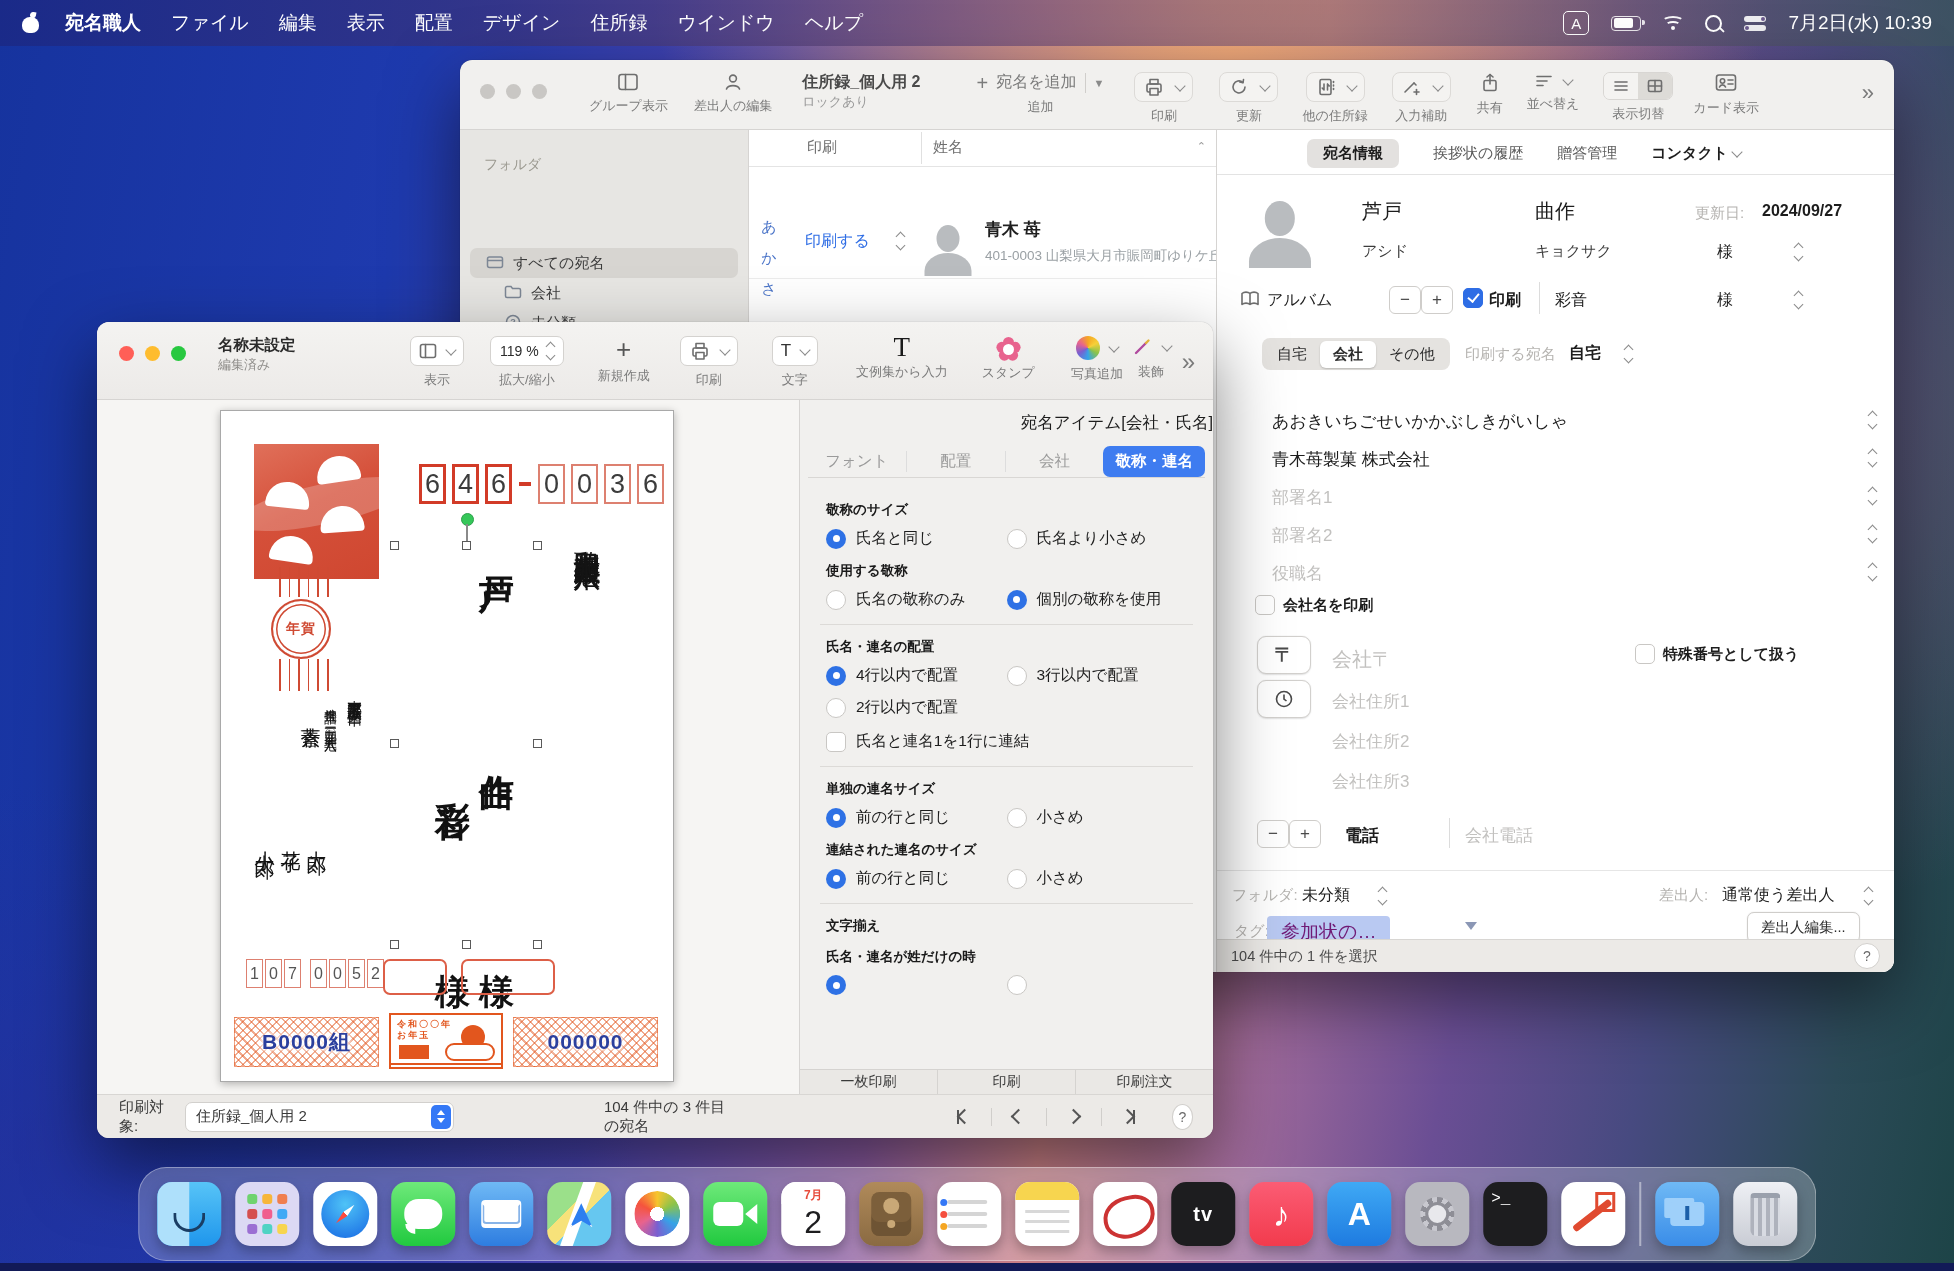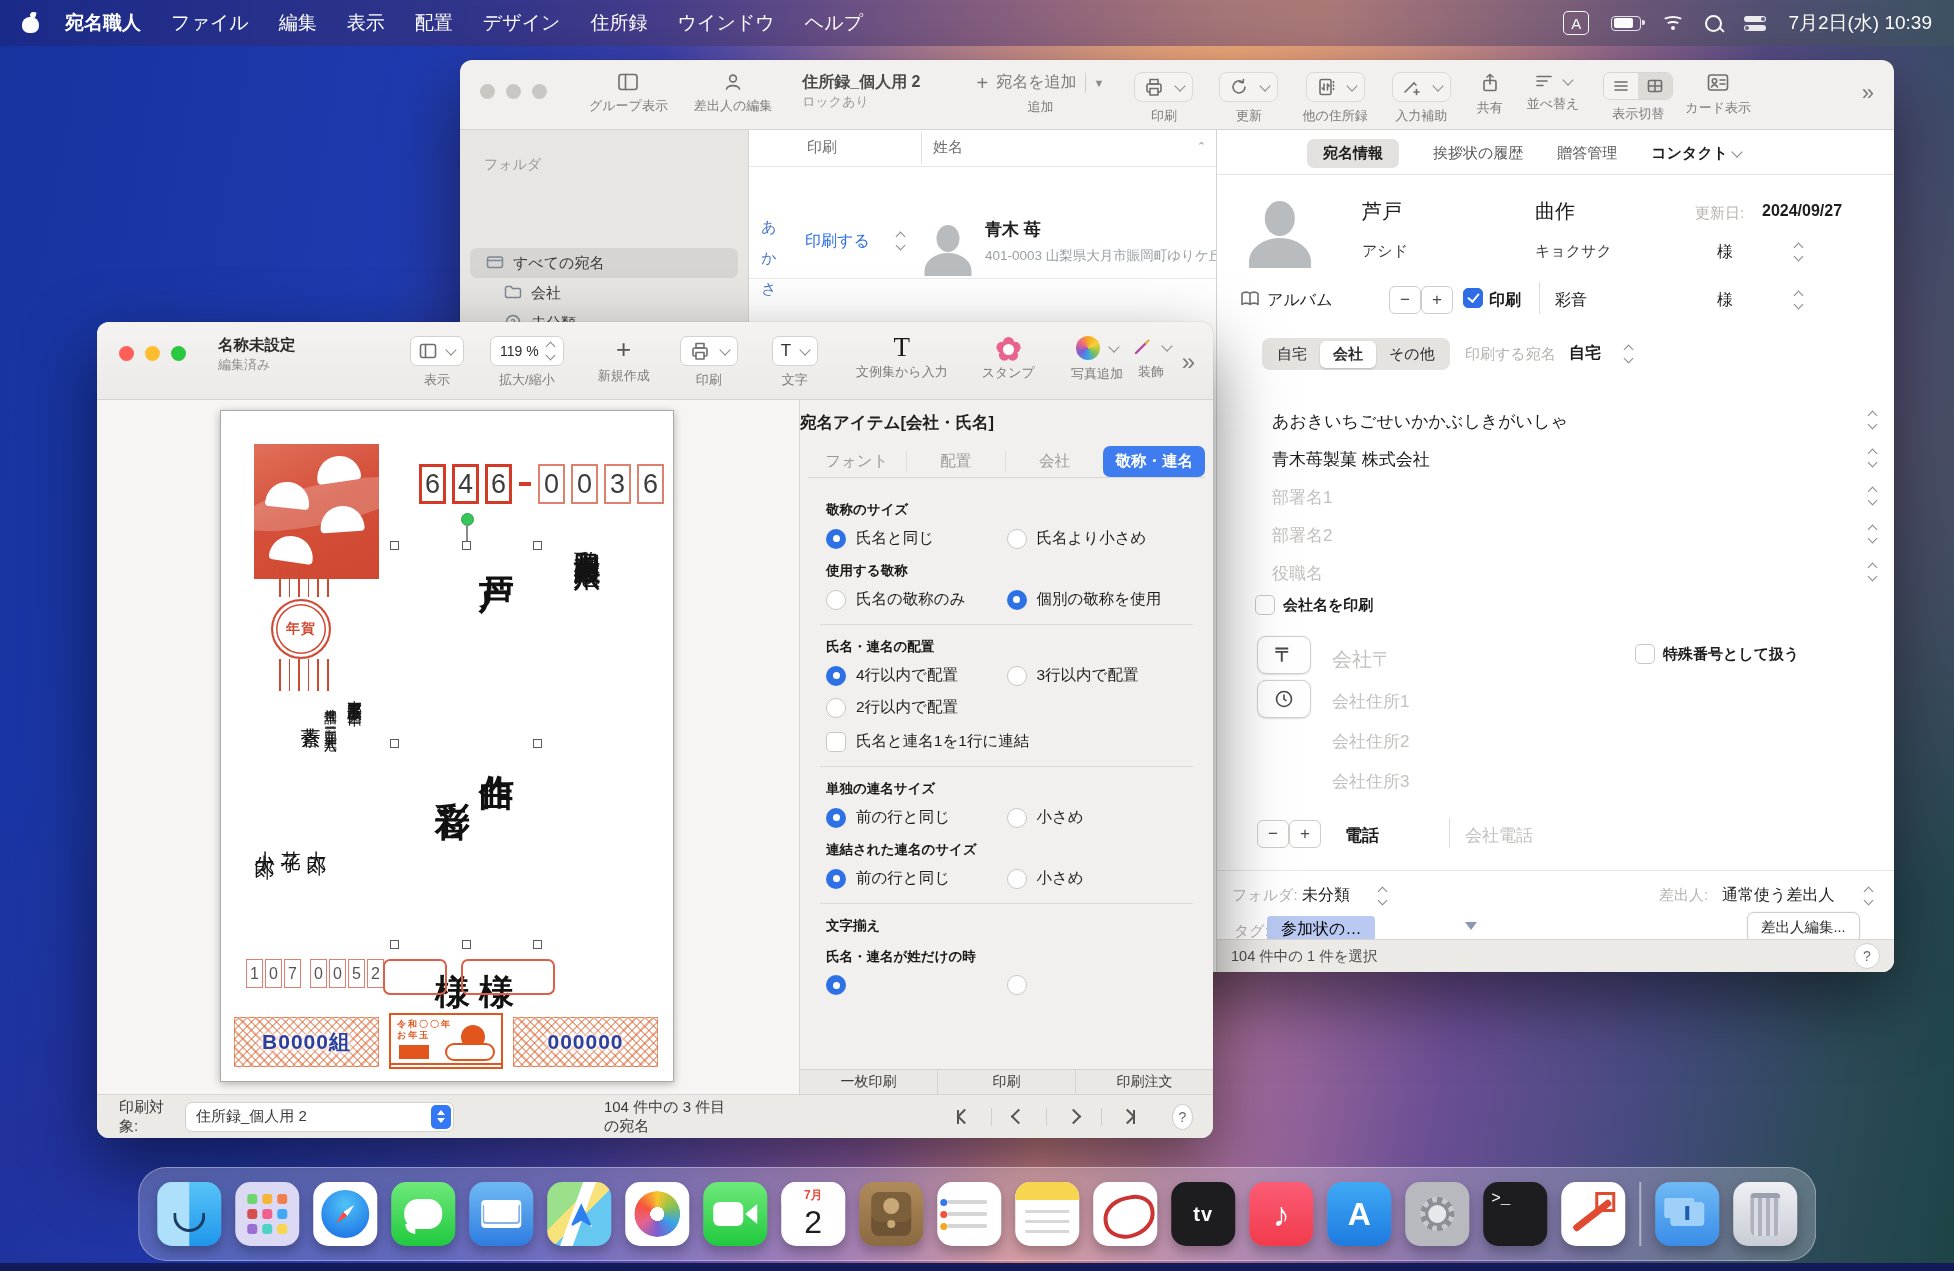--- a/index.html
+++ b/index.html
@@ -94,42 +94,42 @@
   .ph{color:#c2c1bf}
   .glabel{color:#b5b3b0}
   .sqbtn{position:absolute;width:30px;height:26px;border:1px solid #cfcdca;border-radius:6px;background:#fff;display:flex;align-items:center;justify-content:center;font-size:17px;color:#4a4a4a}
   .bigbtn{position:absolute;width:52px;height:36px;border:1px solid #d2d0cd;border-radius:9px;background:#fff;display:flex;align-items:center;justify-content:center;color:#4a4a4a;box-shadow:0 .5px 1.5px rgba(0,0,0,.12)}
   .chk{display:inline-block;width:18px;height:18px;border:1.4px solid #c9c7c4;border-radius:5px;background:#fff;vertical-align:-4px}
   .chk.on{background:#2e6de5;border-color:#2e6de5;position:relative}
   .chk.on::after{content:"";position:absolute;left:5.5px;top:2px;width:5px;height:9px;border-right:2px solid #fff;border-bottom:2px solid #fff;transform:rotate(40deg)}
   .seg{position:absolute;left:45px;top:208px;height:32px;background:#e5e3e0;border-radius:8px;display:flex;align-items:center;padding:2px;box-sizing:border-box;font-size:15px;color:#2c2c2c}
   .seg span{padding:4px 13px;border-radius:6px}
   .seg span.on{background:#fff;box-shadow:0 1px 2px rgba(0,0,0,.2);font-weight:600}
-  .tagpill{position:absolute;left:50px;top:780px;background:#b9c9f2;border-radius:4px;padding:3px 14px;color:#000000;font-size:16px}
+  .tagpill{position:absolute;left:50px;top:780px;background:#b9c9f2;border-radius:4px;padding:3px 14px;color:#701a75;font-size:19px}
   .tribtn{position:absolute;width:0;height:0;border-left:6px solid transparent;border-right:6px solid transparent;border-top:8px solid #8b97b5}
   .pushbtn{position:absolute;border:1px solid #cfcdca;border-radius:7px;background:#fff;padding:5px 13px;font-size:14.5px;color:#2c2c2c;box-shadow:0 .5px 1.5px rgba(0,0,0,.12)}
   .statusbar{position:absolute;left:0;right:0;bottom:0;height:32px;background:#eceae7;border-top:1px solid #d8d6d3;border-radius:0 0 12px 0;display:flex;align-items:center;padding:0 14px;color:#4c4c4c;font-size:14.5px}
   .qmark{margin-left:auto;width:24px;height:24px;border-radius:50%;background:#fff;border:1px solid #d2d0cd;display:flex;align-items:center;justify-content:center;color:#6a6a6a;font-size:14px}
   
   .design{left:97px;top:322px;width:1116px;height:816px}
   .dtbar{height:78px;display:flex;align-items:flex-start;padding-top:14px;box-sizing:border-box;border-bottom:1px solid #d6d4d2;background:linear-gradient(#f4f3f1,#eceae8);border-radius:12px 12px 0 0}
   .dtbar .lights{margin:10px 0 0 22px}
   .dwt{margin-left:32px;line-height:1.15;width:180px}
   .dwt .t1{font-size:15.5px;font-weight:bold;color:#2c2c2c}
   .dwt .t2{font-size:13px;color:#8e8c89;margin-top:4px}
   .zoombox{border:1px solid #d4d2cf;background:#fff;border-radius:7px;height:28px;display:flex;align-items:center;gap:8px;padding:0 9px;font-size:14px;color:#2c2c2c}
   .viewbtn{border:1px solid #d4d2cf;background:#fff;border-radius:7px;height:28px;display:flex;align-items:center;gap:5px;padding:0 8px}
   .bigT{font-family:"Liberation Serif",serif;font-size:27px;color:#1a1a1a;line-height:22px}
   .flower{width:11px;height:11px;border-radius:50%;background:#fff;box-shadow:0 -7px 0 #e8638e,6.6px -2.2px 0 #e8638e,4.1px 5.7px 0 #e8638e,-4.1px 5.7px 0 #e8638e,-6.6px -2.2px 0 #e8638e;margin:8px 4px 4px}
   .pinwheel{width:24px;height:24px;border-radius:50%;background:conic-gradient(#f5a623,#f7d038,#8bc34a,#35a3e8,#7a5fd0,#e8638e,#f5a623)}
   .dbody{position:absolute;top:78px;left:0;right:0;bottom:43px;background:#f6f5f3;overflow:hidden}
   .canvas{position:absolute;left:0;top:0;bottom:0;width:703px}
   
   .inspector{position:absolute;right:0;top:0;bottom:0;width:413px;background:#f1f0ee;border-left:1px solid #d6d4d2;overflow:hidden}
-  .ititle{text-align:left;font-weight:bold;font-size:16.5px;color:#1d1d1d;padding-top:12px}
+  .ititle{text-align:right;font-weight:normal;font-size:16.5px;color:#1d1d1d;padding-top:12px}
   .itabs{display:flex;align-items:center;margin:12px 8px 0;border-bottom:1px solid #d9d7d4;padding-bottom:0}
   .itab{flex:1;text-align:center;color:#9a9a9a;font-size:15.5px;border-left:1px solid #ddd}
   .itab:first-child{border-left:none}
   .itab.sel{background:#3e7cf0;color:#fff;border-radius:7px;padding:5px 2px;font-weight:600;border-left:none}
   #insp-sections{padding:10px 26px 0;position:relative}
   .slabel{font-size:13.5px;font-weight:bold;color:#1a1a1a;margin:13px 0 9px}
   .ogrid{display:grid;grid-template-columns:1fr 1fr;row-gap:11px}
   .opt{display:flex;align-items:center;gap:10px;font-size:15.5px;color:#1d1d1d;white-space:nowrap}
   .radio{width:20px;height:20px;border-radius:50%;background:#fff;border:1.4px solid #c9c7c4;box-sizing:border-box;flex:none}
   .radio.on{background:#2e71e5;border:none;position:relative}
@@ -402,21 +402,21 @@
             <span class="vcell on">
               <svg width="16" height="14">
                 <rect x="1.5" y="1.5" width="13" height="11" rx="1.5"></rect>
                 <line x1="8" y1="1.5" x2="8" y2="12.5"></line>
                 <line x1="1.5" y1="7" x2="14.5" y2="7"></line>
               </svg>
             </span>
           </span>
         <span>表示切替</span>
       </span>
-      <span class="titem gi" style="margin-left:12px">
+      <span class="titem gi" style="margin-left:20px">
         <svg width="24" height="22">
             <rect x="2.5" y="3" width="19" height="15" rx="2.5"></rect>
             <circle cx="8.5" cy="9" r="2.2"></circle>
             <path d="M5.5 15 c1-2.8 5-2.8 6 0"></path>
             <line x1="14" y1="8" x2="19" y2="8"></line>
             <line x1="14" y1="12" x2="19" y2="12"></line>
           </svg>
         <span>カード表示</span>
       </span>
       <span style="margin-left:auto;margin-right:20px;margin-top:8px;font-size:22px;color:#7b7b7b">»</span>

